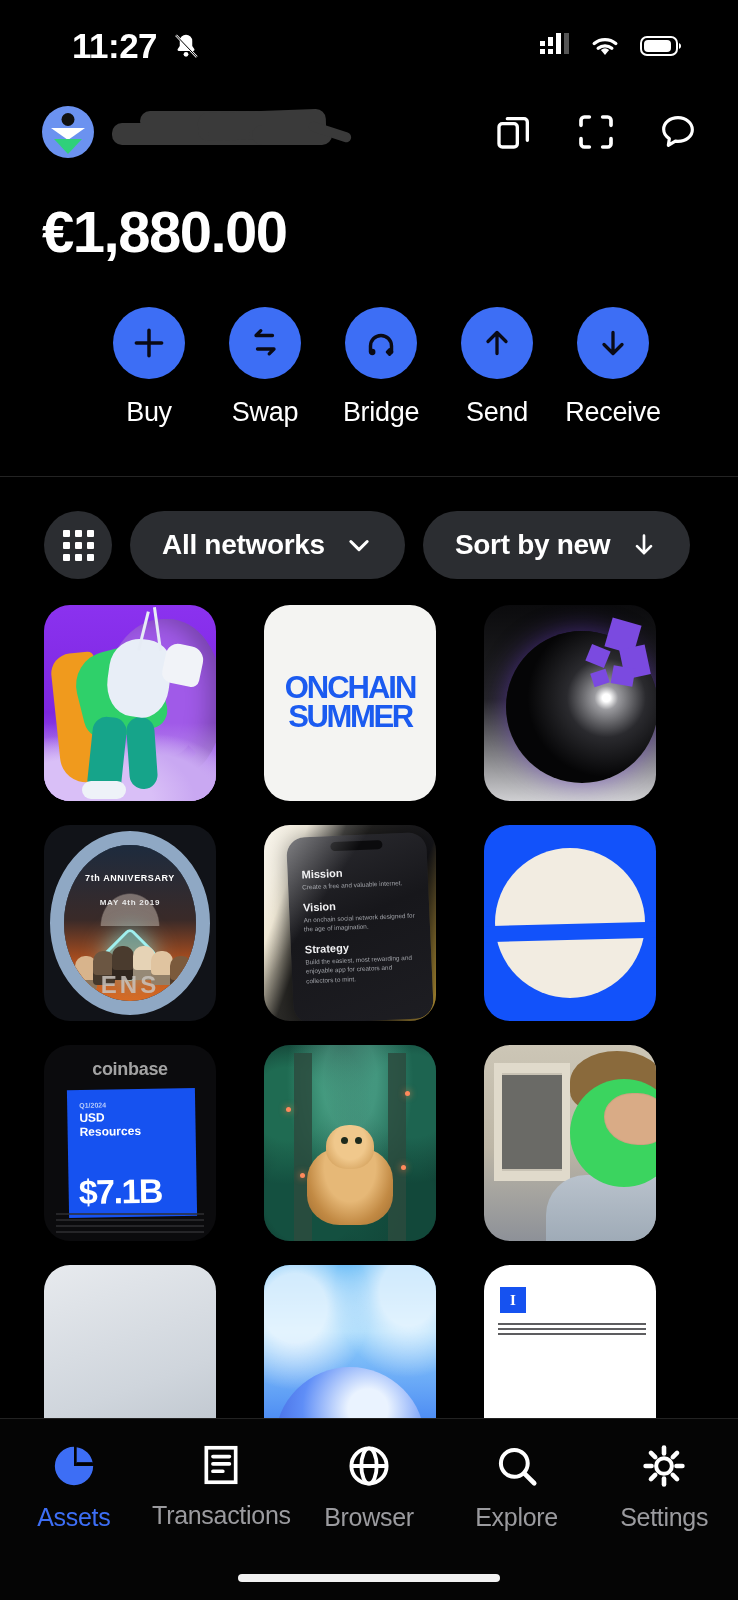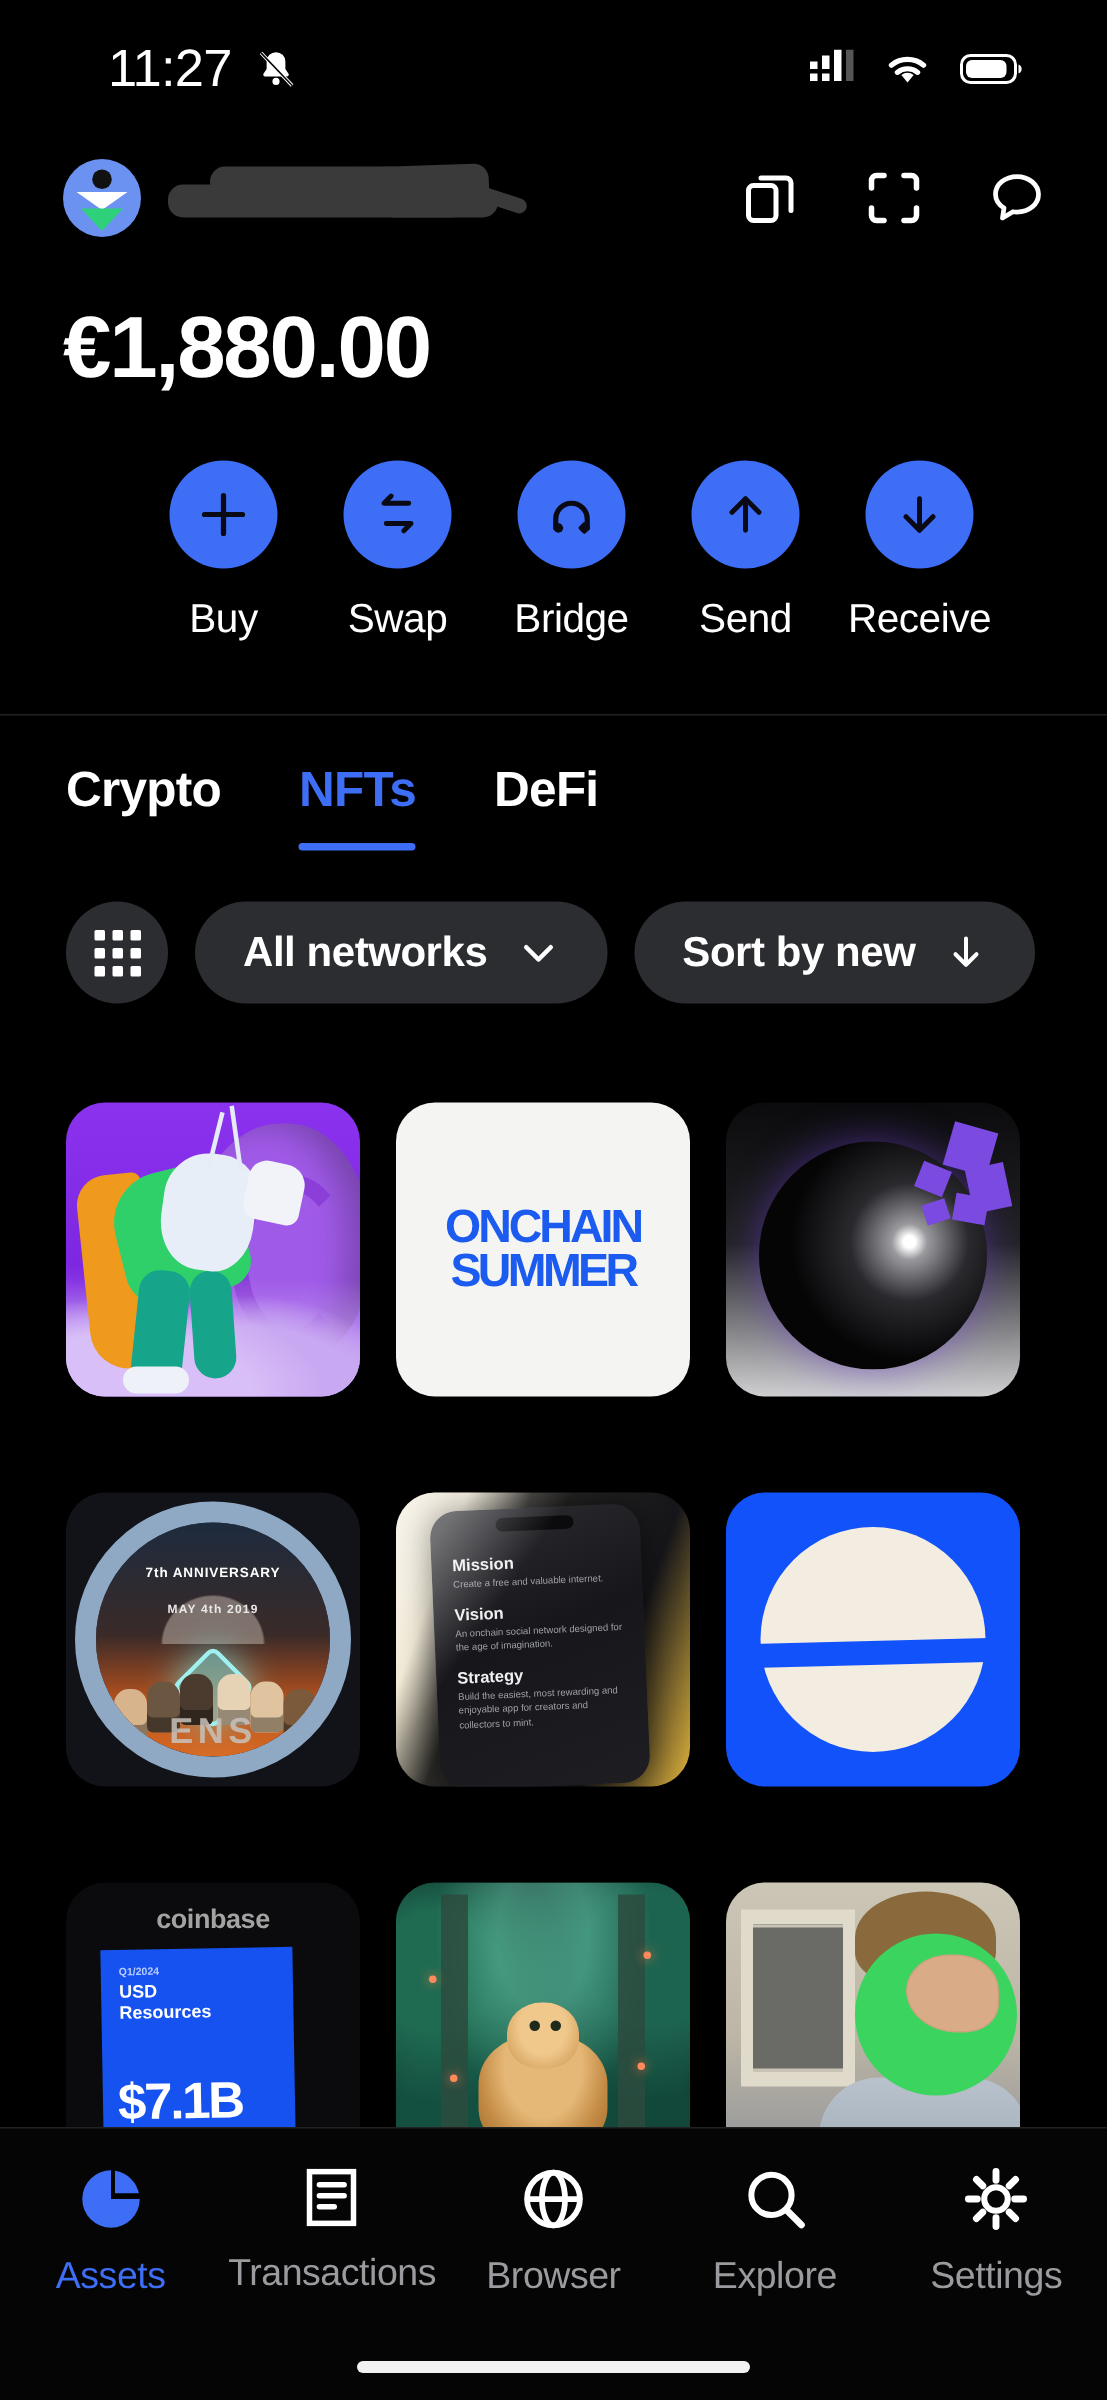--- a/index.html
+++ b/index.html
@@ -10,21 +10,21 @@
     overflow:hidden;
   }
   .phone { position:relative; width:738px; height:1600px; background:#000; overflow:hidden; }
 
   
   .statusbar {
     height:92px; display:flex; align-items:center;
     justify-content:space-between; padding:0 56px 0 72px;
   }
   .sb-left { display:flex; align-items:center; gap:14px; }
-  .sb-time { color:#fff; font-size:35px; font-weight:400; letter-spacing:-.5px; }
+  .sb-time { color:#fff; font-size:35px; font-weight:700; letter-spacing:-.5px; }
   .sb-right { display:flex; align-items:center; gap:18px; }
 
   
   .acct-row {
     display:flex; align-items:center; justify-content:space-between;
     padding:14px 40px 0 42px;
   }
   .acct-left { display:flex; align-items:center; gap:18px; }
   .avatar {
     width:52px; height:52px; border-radius:50%;
@@ -99,21 +99,21 @@
     height:68px; border-radius:34px; background:#2b2d31;
     display:flex; align-items:center; gap:20px; padding:0 32px;
   }
   .pill span { color:#fff; font-size:28px; font-weight:700; letter-spacing:-.3px; }
 
   
   .grid {
     display:grid; grid-template-columns:repeat(3,196px);
     gap:24px; padding:26px 0 0 44px;
   }
-  .nft { width:196px; height:196px; border-radius:26px; overflow:hidden; position:relative;margin-top:40px; }
+  .nft { width:172px; height:196px; border-radius:26px; overflow:hidden; position:relative; }
 
   
   .c1 { background:linear-gradient(180deg,#8b32ef 0%,#7d27e0 55%,#b98ef0 100%); }
   .c1 .ear {
     position:absolute; right:-6px; top:14px; width:118px; height:160px;
     background:#a05ae8; border-radius:60% 55% 52% 60%;
     box-shadow:inset -14px 0 22px rgba(0,0,0,.25);
   }
   .c1 .ear::after {
     content:""; position:absolute; left:26px; top:34px; width:58px; height:92px;
@@ -493,31 +493,20 @@
         <svg width="36" height="36" viewBox="0 0 24 24">
           <path d="M12 5v14M6 13l6 6 6-6" stroke="#0a0a14" stroke-width="2.2" fill="none" stroke-linecap="round" stroke-linejoin="round"></path>
         </svg>
       </div>
       <div class="lbl">Receive</div>
     </div>
   </div>
 
   <div class="divider"></div>
 
-  <div class="tabs">
-    <div class="tab">
-      <span>Crypto</span>
-    </div>
-    <div class="tab active">
-      <span>NFTs</span>
-    </div>
-    <div class="tab">
-      <span>DeFi</span>
-    </div>
-  </div>
 
   <div class="filters">
     <div class="grid-btn">
       <div class="dots">
         <i></i>
           <i></i>
           <i></i>
           <i></i>
           <i></i>
           <i></i>

